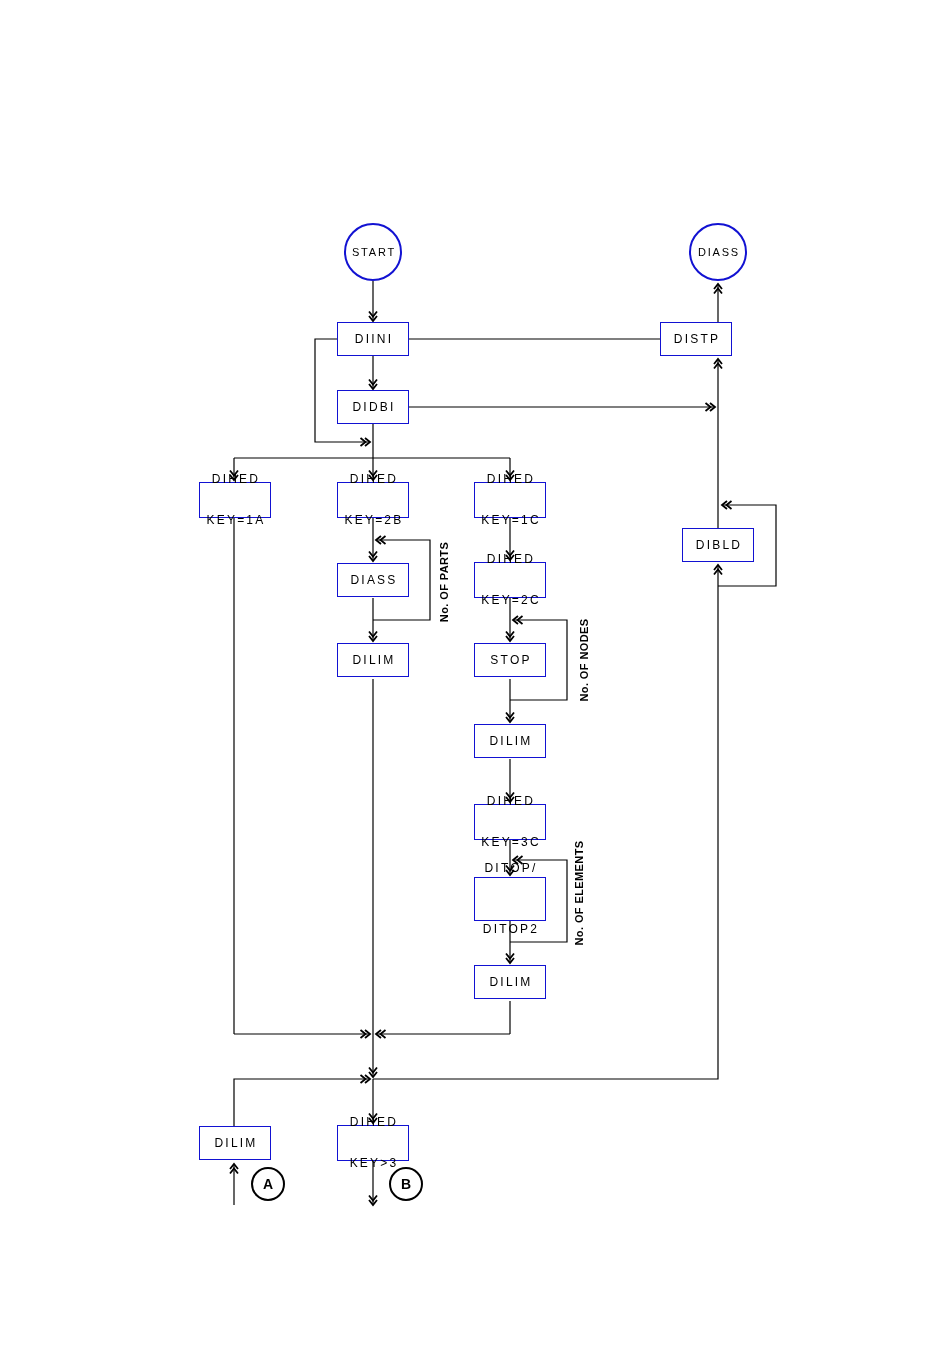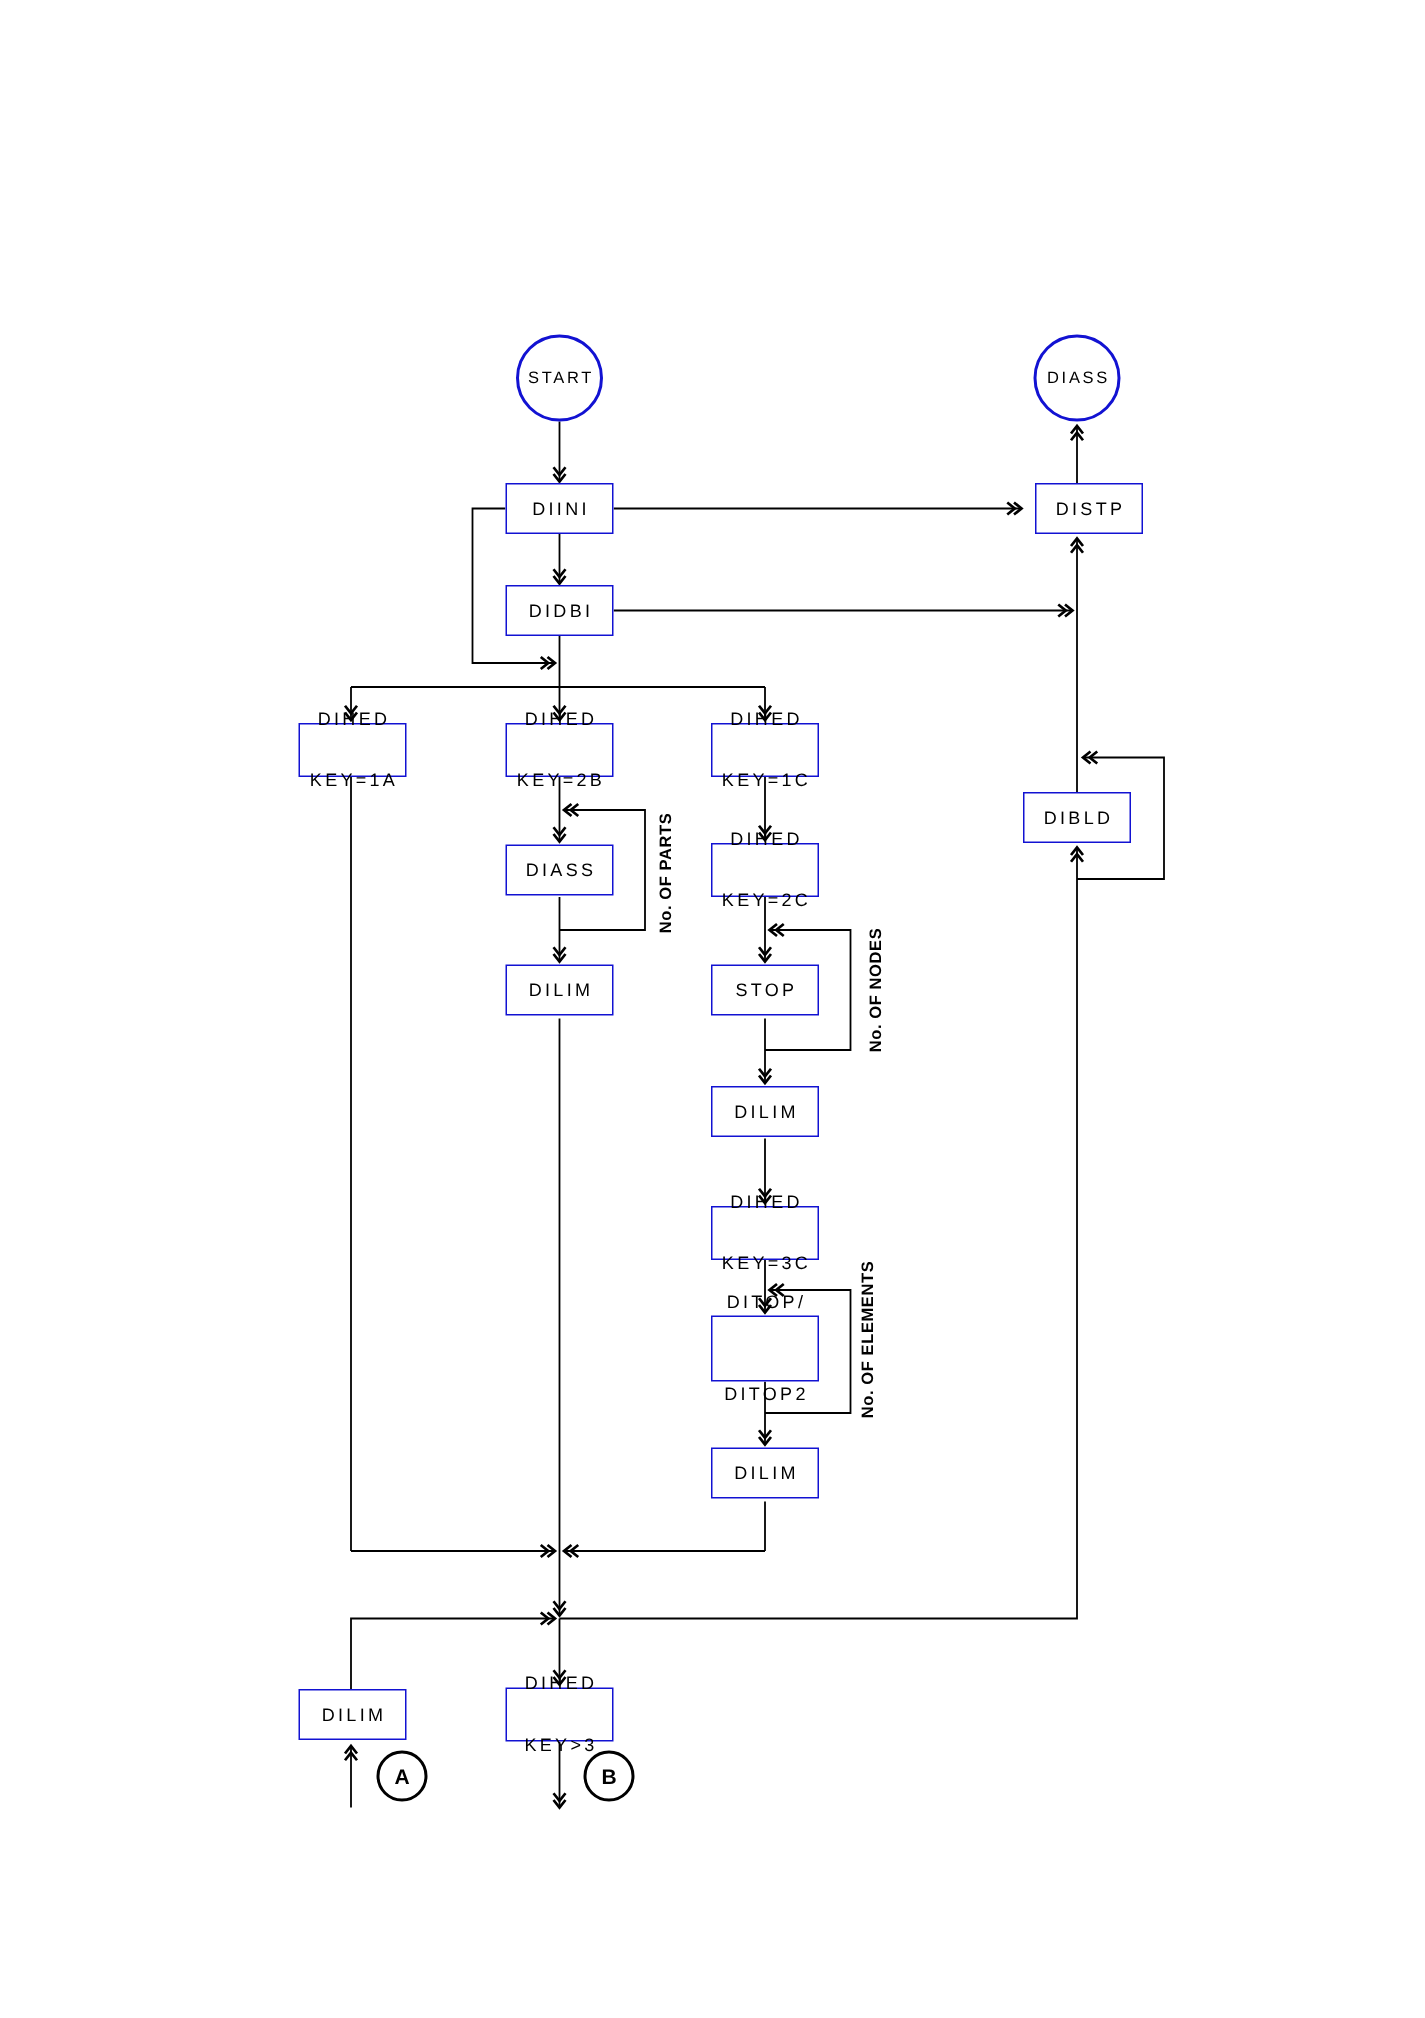--- a/index.html
+++ b/index.html
@@ -121,21 +121,21 @@
   <div class="term" style="left:344px;top:223px;">
     <span>START</span>
   </div>
   <div class="term" style="left:689px;top:223px;">
     <span>DIASS</span>
   </div>
 
   <div class="box" style="left:337px;top:322px;">
     <span>DIINI</span>
   </div>
-  <div class="box" style="left:690px;top:322px;">
+  <div class="box" style="left:660px;top:322px;">
     <span>DISTP</span>
   </div>
   <div class="box" style="left:337px;top:390px;align-items:center;">
     <span>DIDBI</span>
   </div>
 
   <div class="box two" style="left:199px;top:482px;">
     <span>DIHED</span>
     <span>KEY=1A</span>
   </div>

